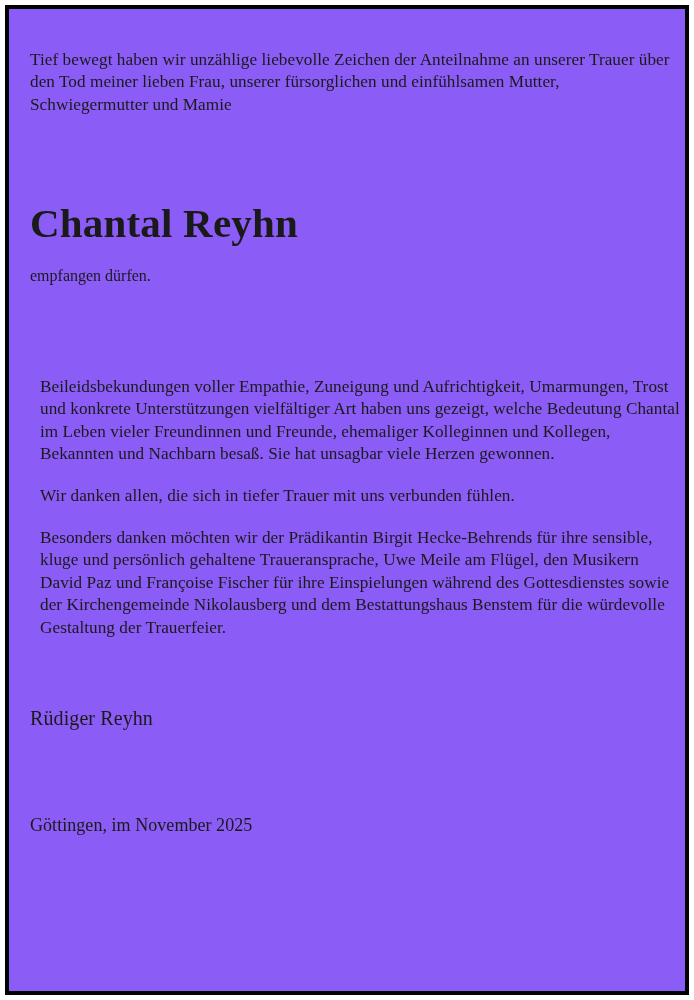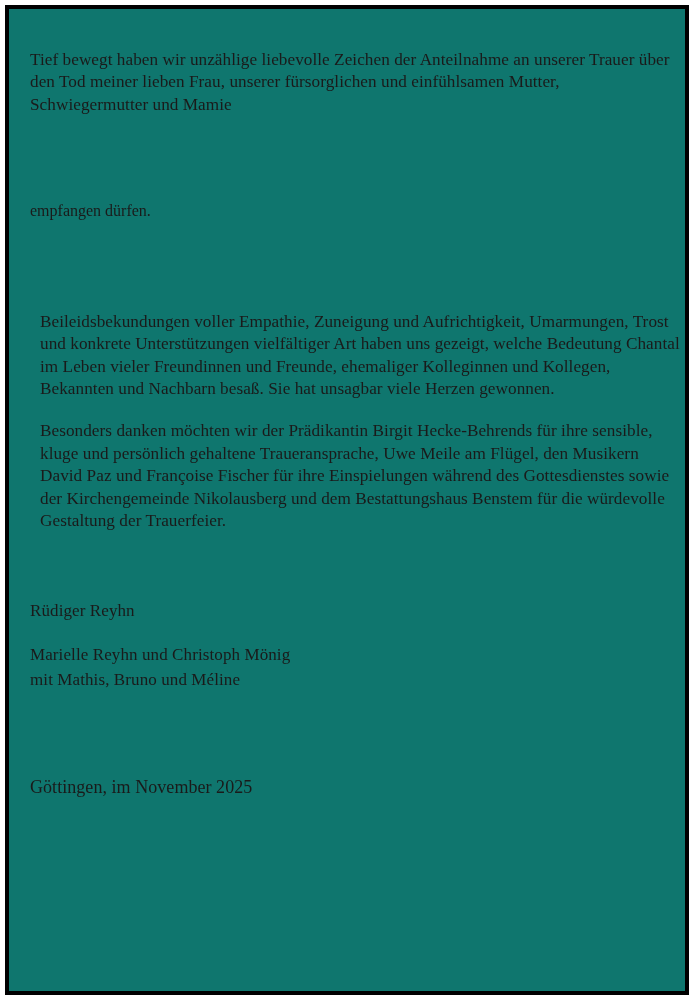--- a/index.html
+++ b/index.html
@@ -15,21 +15,21 @@
     overflow: hidden;
   }
   .notice-frame {
     position: absolute;
     left: 5px;
     top: 5px;
     width: 684px;
     height: 990px;
     box-sizing: border-box;
     border: 4px solid #000000;
-    background: #0f766e;
+    background: #8b5cf6;
   }
   .notice-inner {
     position: absolute;
     left: 0;
     top: 0;
     width: 100%;
     height: 100%;
     box-sizing: border-box;
     padding: 40px 22px 0 21px;
   }
@@ -68,21 +68,21 @@
   .body-par + .body-par {
     margin-top: 19px;
   }
   .par-wide {
     width: 640px;
   }
   .signature-block {
     margin-top: 66px;
   }
   .sig-line {
-    font-size: 17px;
+    font-size: 20px;
     line-height: 24.5px;
     margin: 0;
     letter-spacing: 0.1px;
   }
   .sig-line + .sig-line {
     margin-top: 20px;
   }
   .place-date {
     margin-top: 84px;
     font-size: 18px;
@@ -92,29 +92,30 @@
 </style>
 </head>
 <body>
 
 <div class="notice-frame">
   <div class="notice-inner">
 
     <p class="intro">Tief bewegt haben wir unzählige liebevolle Zeichen der Anteilnahme an unserer Trauer über den Tod meiner lieben Frau, unserer fürsorglichen und einfühlsamen Mutter, Schwiegermutter und Mamie</p>
 
     <div class="name-block">
+      <h1 class="deceased-name">Chantal Reyhn</h1>
       <p class="received">empfangen dürfen.</p>
     </div>
 
     <div class="body-block">
       <p class="body-par par-wide">Beileidsbekundungen voller Empathie, Zuneigung und Aufrichtigkeit, Umarmungen, Trost und konkrete Unterstützungen vielfältiger Art haben uns gezeigt, welche Bedeutung Chantal im Leben vieler Freundinnen und Freunde, ehemaliger Kolleginnen und Kollegen, Bekannten und Nachbarn besaß. Sie hat unsagbar viele Herzen gewonnen.</p>
+      <p class="body-par par-wide">Wir danken allen, die sich in tiefer Trauer mit uns verbunden fühlen.</p>
       <p class="body-par par-wide">Besonders danken möchten wir der Prädikantin Birgit Hecke-Behrends für ihre sensible, kluge und persönlich gehaltene Traueransprache, Uwe Meile am Flügel, den Musikern David Paz und Françoise Fischer für ihre Einspielungen während des Gottesdienstes sowie der Kirchengemeinde Nikolausberg und dem Bestattungshaus Benstem für die würdevolle Gestaltung der Trauerfeier.</p>
     </div>
 
     <div class="signature-block">
       <p class="sig-line">Rüdiger Reyhn</p>
-      <p class="sig-line">Marielle Reyhn und Christoph Mönig<br>mit Mathis, Bruno und Méline</p>
     </div>
 
     <p class="place-date">Göttingen, im November 2025</p>
 
   </div>
 </div>
 
 </body></html>

